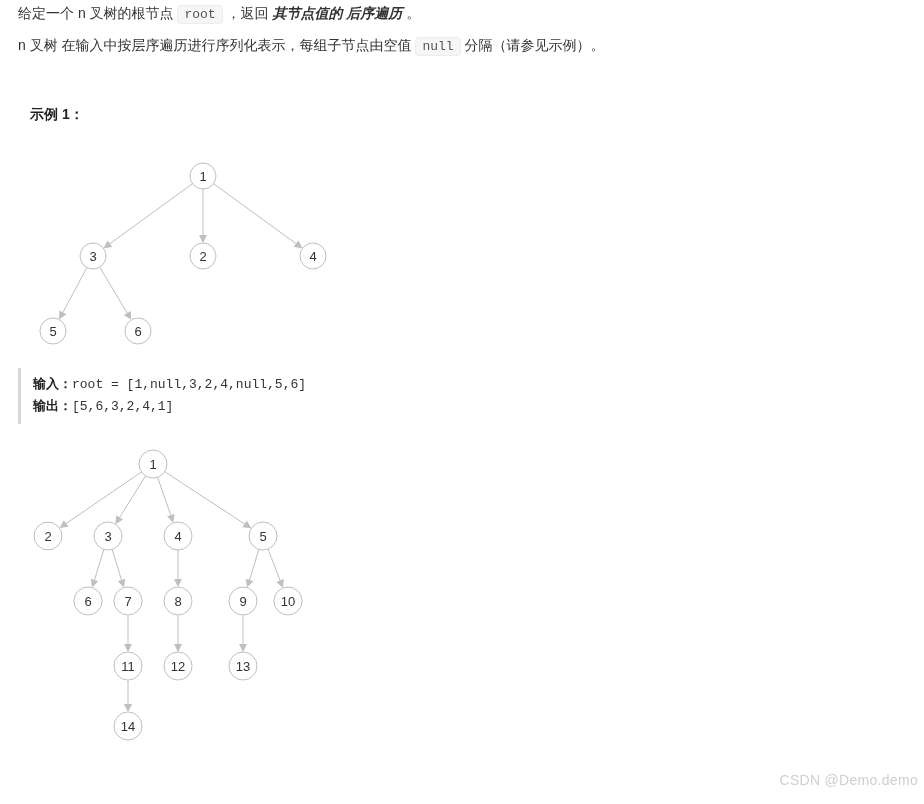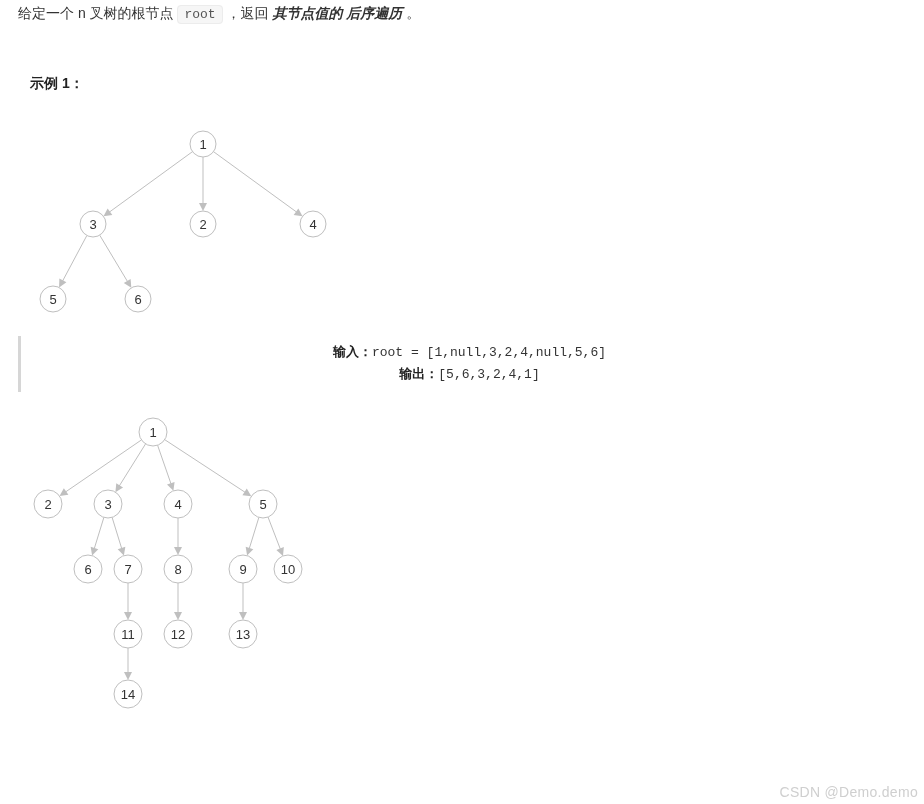--- a/index.html
+++ b/index.html
@@ -59,27 +59,26 @@
   }
   .io-block {
     border-left: 3px solid #d6d6d6;
     padding: 6px 0 6px 12px;
     margin: 6px 0 4px 0;
     font-family: "SFMono-Regular", Consolas, "Liberation Mono", Menlo, monospace;
     font-size: 13px;
     line-height: 1.6;
     color: #333;
     white-space: pre;
-    text-align: center;
   }
   .io-block strong { font-family: -apple-system, BlinkMacSystemFont, "PingFang SC", "Microsoft YaHei", sans-serif; font-weight: bold; font-size:13px; color:#222;}
   .watermark {
     position: absolute;
     right: 6px;
-    bottom: 4px;
+    bottom: 16px;
     font-size: 14px;
     color: #cfcfcf;
     letter-spacing: 0.3px;
     text-align: center;
   }
   .page {
     position: relative;
     width: 924px;
     height: 804px;
   }
@@ -91,20 +90,25 @@
 <div class="content">
 
   <p>
     <span>给定一个 n 叉树的根节点 </span>
     <code class="inline-code">root</code>
     <span> ，返回 </span>
     <em class="emph"><span>其节点值的 </span><span>后序遍历</span></em>
     <span> 。</span>
   </p>
 
+  <p>
+    <span>n 叉树 在输入中按层序遍历进行序列化表示，每组子节点由空值 </span>
+    <code class="inline-code">null</code>
+    <span> 分隔（请参见示例）。</span>
+  </p>
 
   <h4>示例 1：</h4>
   <div class="tree-wrap">
     <svg class="tree" id="tree1" width="330" height="210">
           <line x1="174.48643090405855" y1="37.6462320697756" x2="89.5572495174574" y2="99.41290944184917"></line>
           <polygon points="85.51356909594145,102.3537679302244 89.63077097966676,94.41345001161127 94.33614456106714,100.88333868603678" class="arrowhead"></polygon>
           <line x1="185" y1="43" x2="185" y2="92"></line>
           <polygon points="185,97 181,89 189,89" class="arrowhead"></polygon>
           <line x1="195.51356909594145" y1="37.6462320697756" x2="280.4427504825426" y2="99.41290944184917"></line>
           <polygon points="284.4864309040585,102.3537679302244 275.6638554389328,100.88333868603678 280.3692290203332,94.41345001161127" class="arrowhead"></polygon>

